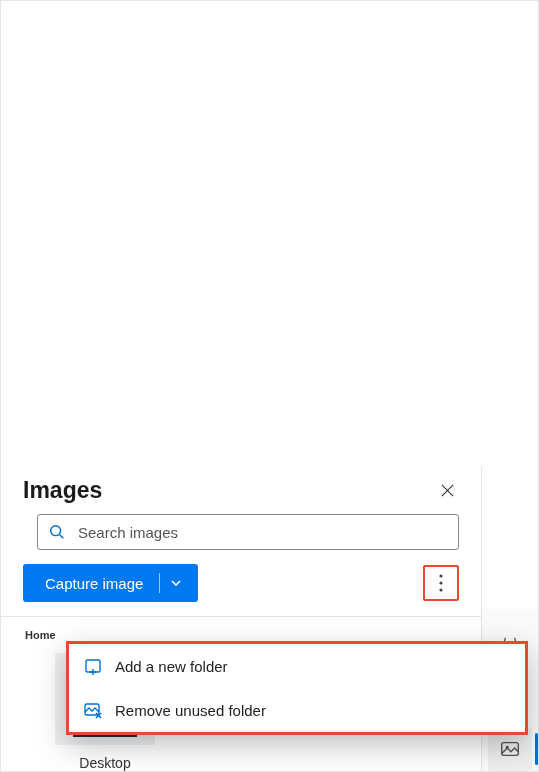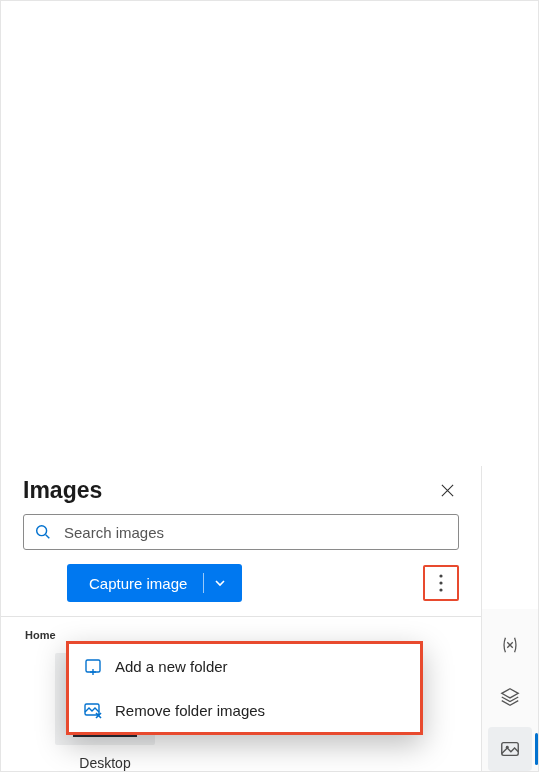--- a/index.html
+++ b/index.html
@@ -2,47 +2,47 @@
 <html><head>
 <meta charset="utf-8">
 <style>
   * { box-sizing: border-box; }
   html, body { margin: 0; padding: 0; font-family: "Segoe UI", Arial, sans-serif; background: #fff; }
   .app { width: 539px; height: 772px; display: flex; position: relative; border: 1px solid #e5e5e5; align-items: flex-end; }
   .panel { flex: 1; display: flex; flex-direction: column; border-right: 1px solid #e5e5e5; position: relative; }
   .panel-header { display: flex; align-items: center; justify-content: space-between; padding: 10px 20px 6px 22px; }
   .panel-title { font-size: 23px; font-weight: 600; color: #1b1b1b; }
   .close-btn { width: 28px; height: 28px; display: flex; align-items: center; justify-content: center; cursor: pointer; color: #333; }
-  .search-wrap { padding: 4px 22px 10px 22px; }
+  .search-wrap { padding: 4px 22px 10px 22px; margin-left: 14px; }
   .search-box { display: flex; align-items: center; border: 1px solid #8a8a8a; border-radius: 3px; height: 36px; padding: 0 10px; }
   .search-box svg { color: #0372cf; }
   .search-input { border: none; outline: none; flex: 1; font-size: 15px; color: #333; margin-left: 10px; background: transparent; }
   .search-input::placeholder { color: #555; }
-  .actions-row { display: flex; align-items: center; justify-content: space-between; padding: 4px 22px 14px 22px; margin-left: 44px; }
+  .actions-row { display: flex; align-items: center; justify-content: space-between; padding: 4px 22px 14px 22px; }
   .capture-btn { display: flex; align-items: center; background: #0078f0; color: #fff; border: none; border-radius: 3px; height: 38px; cursor: pointer; font-size: 15px; }
   .capture-btn .label { padding: 0 16px; }
   .capture-btn .divider { width: 1px; height: 20px; background: rgba(255,255,255,0.6); }
   .capture-btn .chev { width: 32px; display: flex; align-items: center; justify-content: center; }
   .more-btn { width: 36px; height: 36px; display: flex; align-items: center; justify-content: center; cursor: pointer; color: #444; border: 2px solid #e84a2e; border-radius: 2px; }
   .content-divider { border-top: 1px solid #e3e3e3; margin: 0 0 0 0; }
   .breadcrumb { padding: 12px 22px 4px 24px; font-size: 11px; color: #333; font-weight: 600; }
   .thumbs { padding: 8px 0 0 54px; display: flex; flex-wrap: wrap; gap: 20px; }
   .thumb-item { width: 100px; display: flex; flex-direction: column; align-items: center; cursor: pointer; }
   .thumb-box { width: 100px; height: 92px; background: #eff0f1; display: flex; align-items: center; justify-content: center; border-radius: 2px; }
   .desktop-preview { width: 64px; height: 76px; background: #2a2c36; display: flex; flex-direction: column; align-items: flex-start; padding: 5px; }
   .folder-icon { width: 30px; height: 22px; background: linear-gradient(180deg,#1aa8e8,#0d83d6); border-radius: 2px; position: relative; }
   .folder-icon::before { content:""; position:absolute; top:-4px; left:0; width:14px; height:5px; background:#1aa8e8; border-radius:2px 2px 0 0;}
   .shortcut-badge { width:10px; height:10px; background:#fff; display:flex; align-items:center; justify-content:center; margin-top:3px; font-size:7px; color:#0078d4;}
   .mini-label { color:#d0d4dc; font-size:7px; line-height:1.1; margin-top:4px;}
   .thumb-label { font-size: 14px; color: #333; margin-top: 10px; text-align: center; }
   .sidebar { width: 56px; background: #fafafa; display: flex; flex-direction: column; align-items: center; gap: 8px; padding-top: 14px; position: relative; }
   .side-item { width: 44px; height: 44px; display: flex; align-items: center; justify-content: center; color: #555; cursor: pointer; border-radius: 4px; position: relative; }
   .side-item.selected { background: #eceef0; }
   .side-item.selected::after { content:""; position:absolute; right:-6px; top:6px; width:3px; height:32px; background:#0372cf; border-radius:2px;}
-  .dropdown { position: absolute; top: 175px; left: 65px; width: 357px; background: #fff; border: 3px solid #e84a2e; box-shadow: 0 10px 28px rgba(0,0,0,0.25); z-index: 50; }
+  .dropdown { position: absolute; top: 175px; left: 65px; width: 462px; background: #fff; border: 3px solid #e84a2e; box-shadow: 0 10px 28px rgba(0,0,0,0.25); z-index: 50; }
   .dropdown-item { display: flex; align-items: center; height: 44px; padding: 0 14px; font-size: 15px; color: #222; cursor: pointer; }
   .dropdown-item svg { color: #0372cf; margin-right: 12px; }
 </style>
 </head>
 <body>
 
 <div class="app">
 
   <div class="panel">
 
@@ -111,21 +111,21 @@
           </svg>
         <span>Add a new folder</span>
       </div>
       <div class="dropdown-item">
         <svg width="20" height="20" viewBox="0 0 20 20">
             <rect x="2" y="4" width="14" height="11" rx="1.5" stroke="currentColor" stroke-width="1.4" fill="none"></rect>
             <path d="M2 12 L6 8 L9 11 L12 8 L16 12" stroke="currentColor" stroke-width="1.4" fill="none"></path>
             <line x1="13" y1="13" x2="18" y2="18" stroke="currentColor" stroke-width="1.6"></line>
             <line x1="18" y1="13" x2="13" y2="18" stroke="currentColor" stroke-width="1.6"></line>
           </svg>
-        <span>Remove folder images</span>
+        <span>Remove unused folder</span>
       </div>
     </div>
 
   </div>
 
   <div class="sidebar">
     <div class="side-item">
       <svg width="22" height="22" viewBox="0 0 24 24">
           <path d="M7 4 Q4 12 7 20 M17 4 Q20 12 17 20 M9 9 L15 15 M15 9 L9 15" stroke="currentColor" stroke-width="1.4" fill="none"></path>
         </svg>

